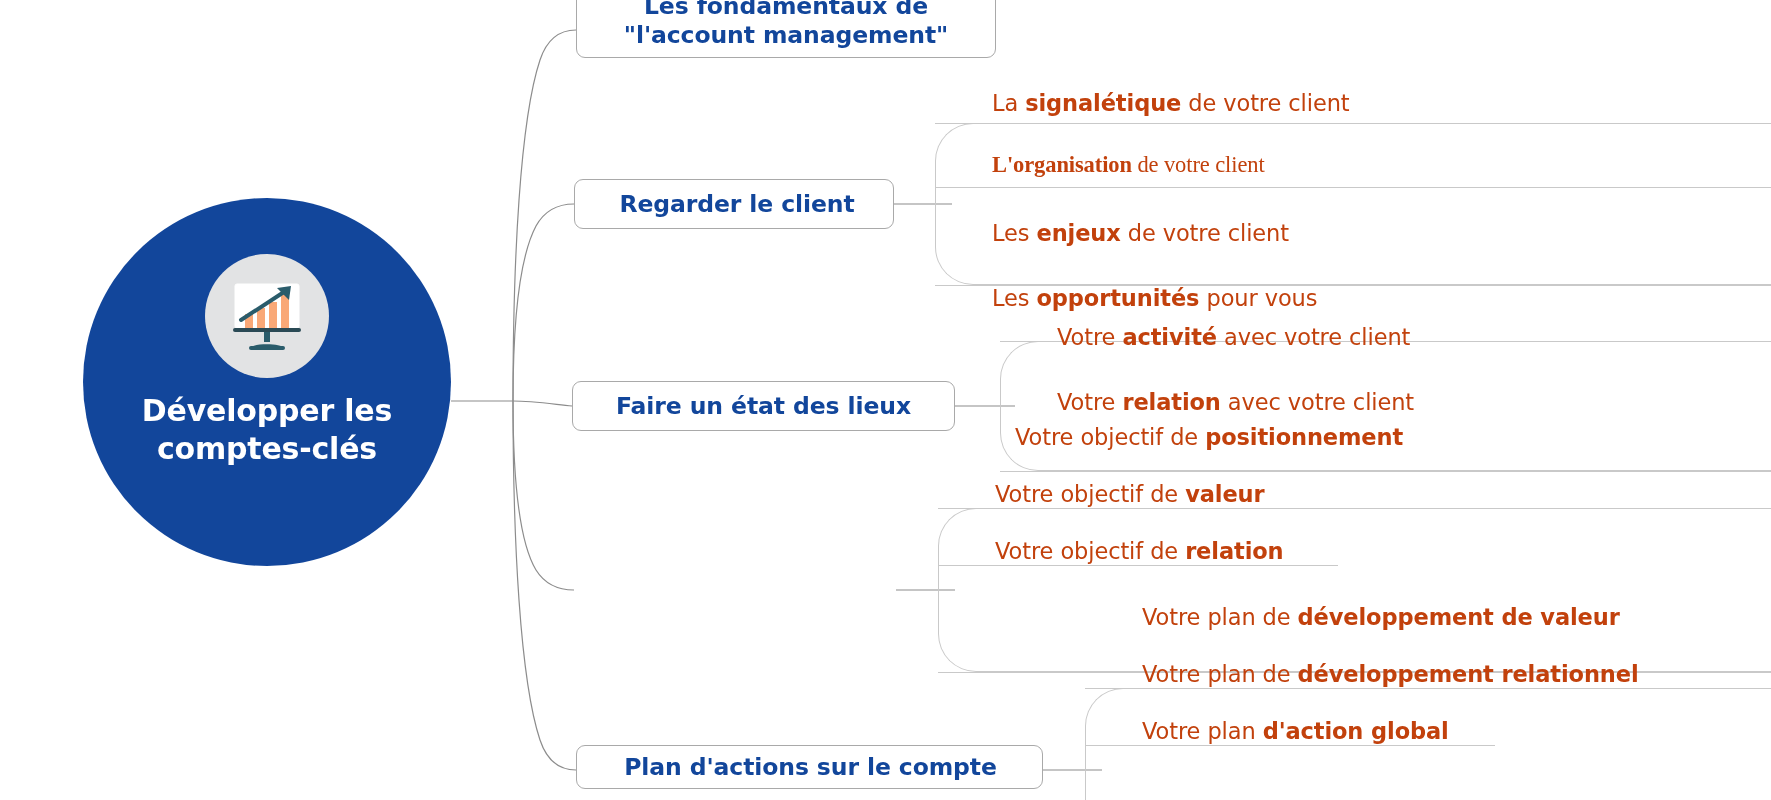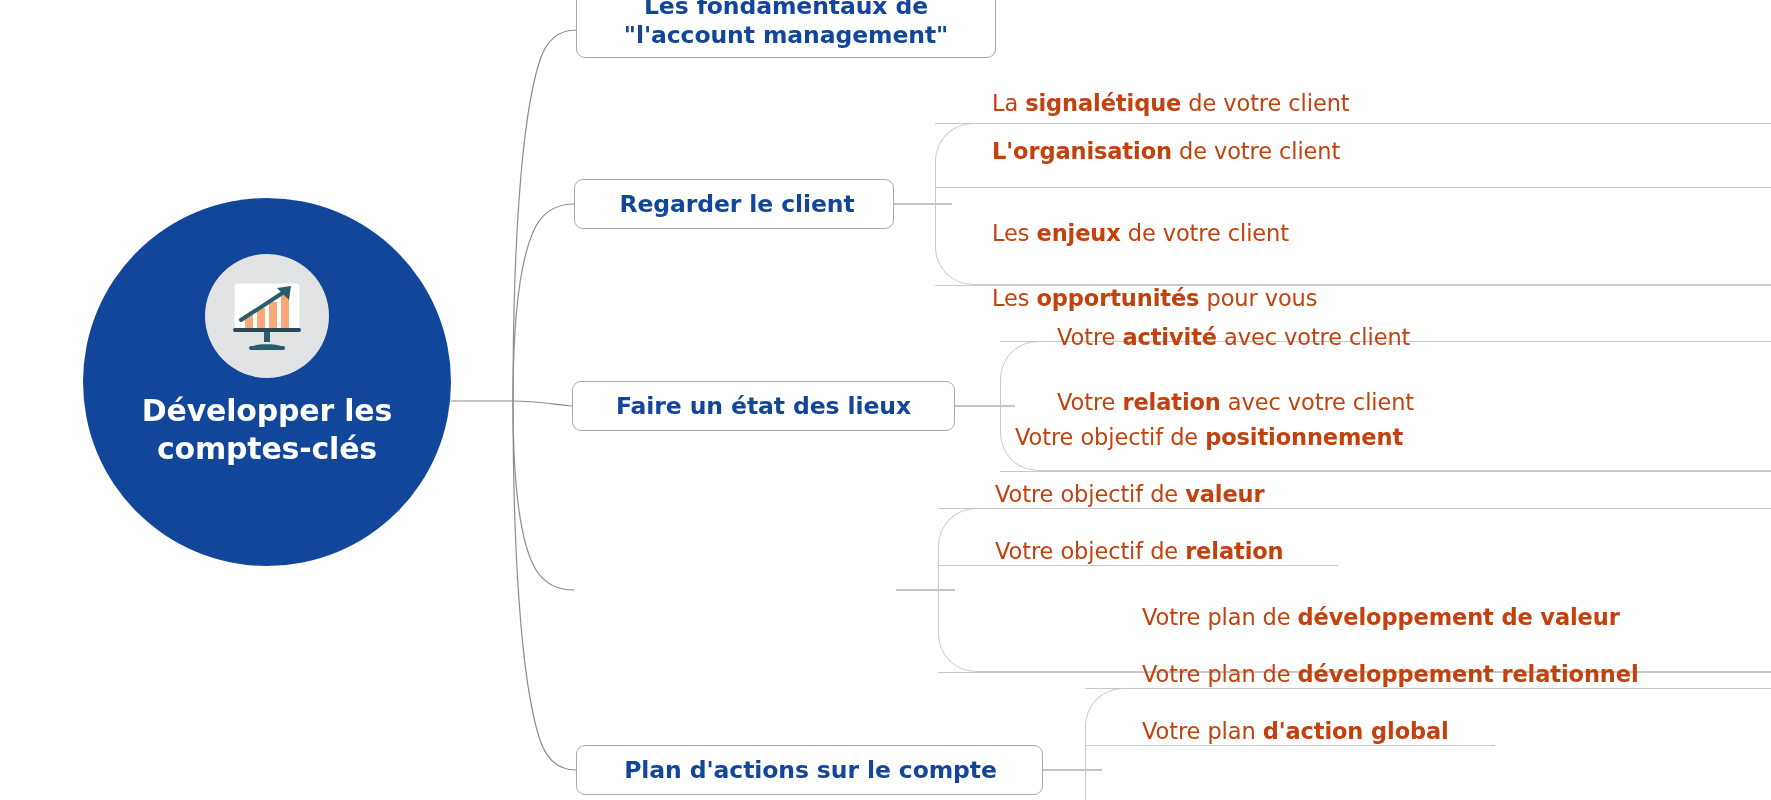--- a/index.html
+++ b/index.html
@@ -178,21 +178,21 @@
   </div>
 
   <div class="leafgroup-frame" style="left:935px; top:123px; width:840px; height:162px;"></div>
   <div class="leafrule" style="left:935px; top:123px; width:840px;"></div>
   <div class="leafrule" style="left:935px; top:187px; width:840px;"></div>
   <div class="leafrule" style="left:935px; top:285px; width:840px;"></div>
 
   <div class="leaf" style="left:992px; top:92px;">
     <span>La </span><b>signalétique</b><span> de votre client</span>
   </div>
-  <div class="leaf" style="left:992px; top:140px;">
+  <div class="leaf" style="left:992px; top:154px;font-family:Liberation Serif, serif;">
     <span></span><b>L'organisation</b><span> de votre client</span>
   </div>
   <div class="leaf" style="left:992px; top:222px;">
     <span>Les </span><b>enjeux</b><span> de votre client</span>
   </div>
   <div class="leaf" style="left:992px; top:287px;text-align:center;">
     <span>Les </span><b>opportunités</b><span> pour vous</span>
   </div>
 
   <div class="branch" style="left:572px; top:381px; width:383px; height:50px;">
@@ -219,21 +219,21 @@
   <div class="leaf" style="left:995px; top:426px;margin-left:20px;">
     <span>Votre objectif de </span><b>positionnement</b><span></span>
   </div>
   <div class="leaf" style="left:995px; top:483px;">
     <span>Votre objectif de </span><b>valeur</b><span></span>
   </div>
   <div class="leaf" style="left:995px; top:540px;">
     <span>Votre objectif de </span><b>relation</b><span></span>
   </div>
 
-  <div class="branch" style="left:576px; top:745px; width:467px; height:50px;padding-left:16px;">
+  <div class="branch" style="left:576px; top:745px; width:467px; height:44px;padding-left:16px;">
     <span>Plan d'actions sur le compte</span>
   </div>
 
   <div class="leafgroup-frame" style="left:1085px; top:688px; width:690px; height:164px;"></div>
   <div class="leafrule" style="left:1085px; top:688px; width:690px;"></div>
   <div class="leafrule" style="left:1085px; top:745px; width:410px;"></div>
 
   <div class="leaf" style="left:1142px; top:606px;">
     <span>Votre plan de </span><b>développement de valeur</b><span></span>
   </div>

